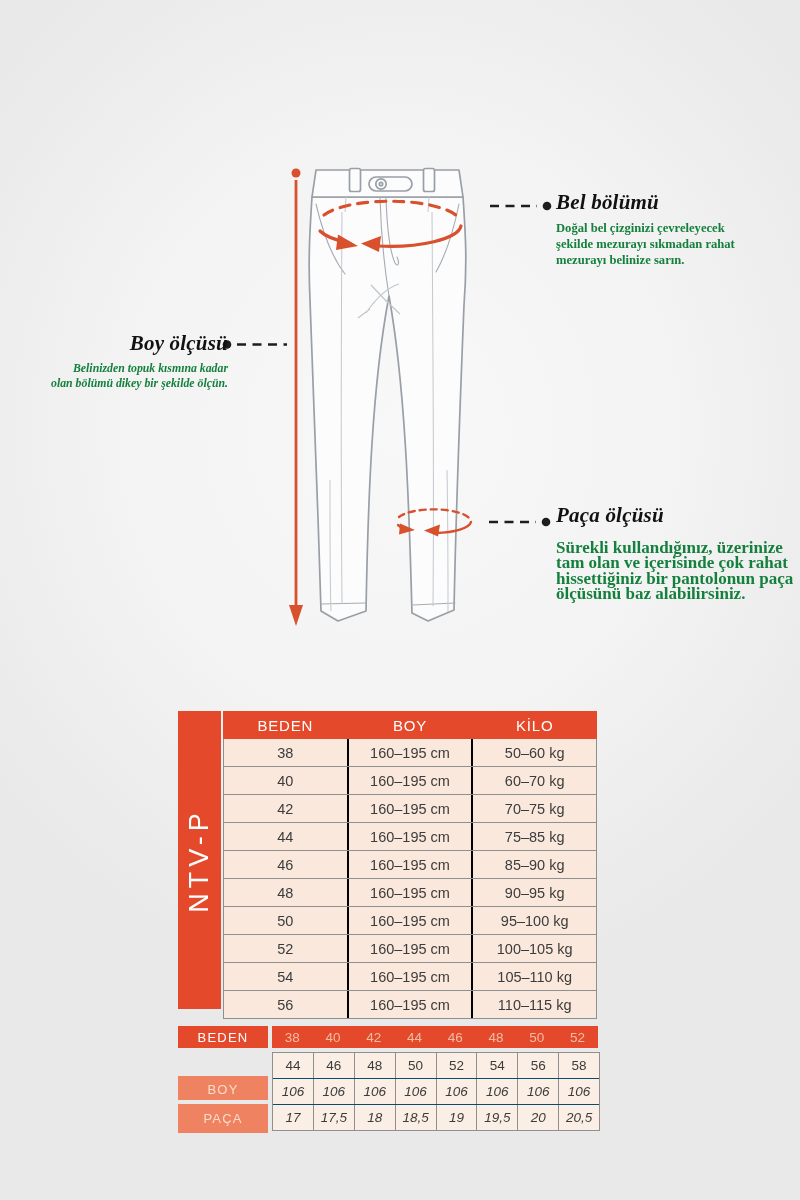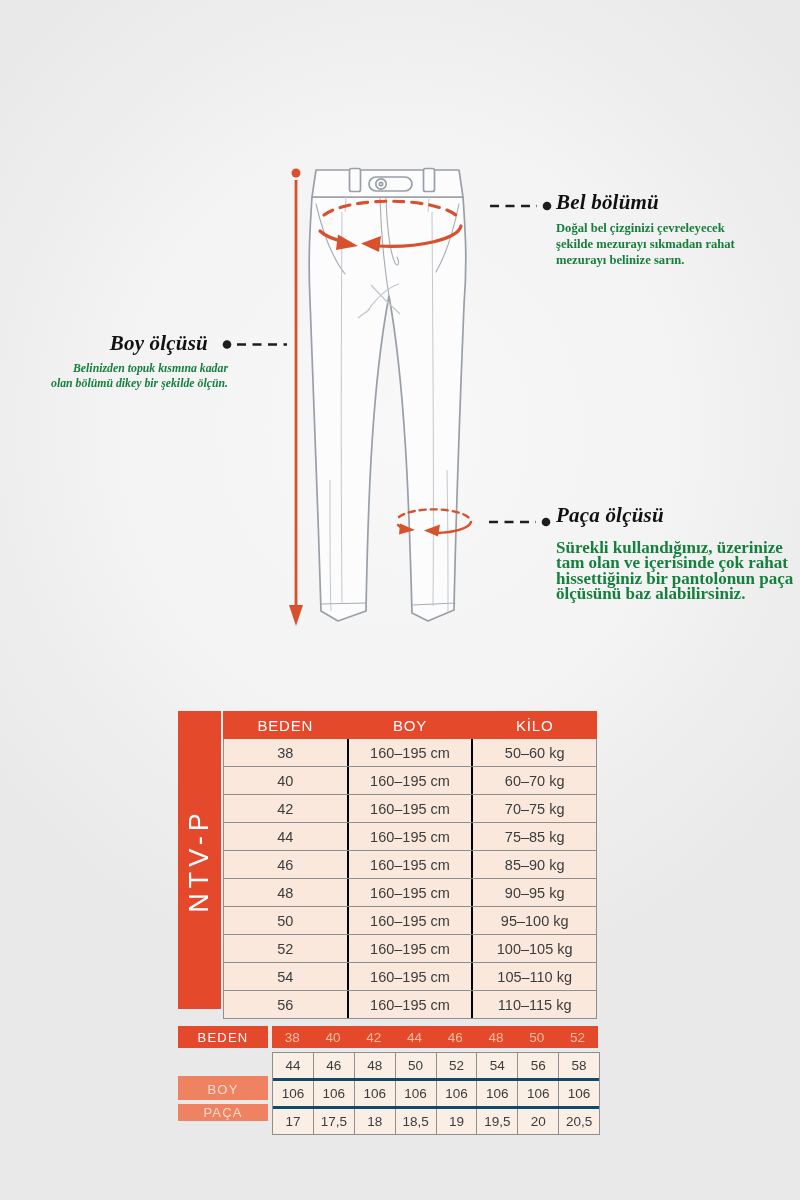--- a/index.html
+++ b/index.html
@@ -37,21 +37,21 @@
   .st-row .c + .c{border-left:2px solid #000000;}
   
   .fit-label{position:absolute;left:178px;width:90px;display:flex;align-items:center;justify-content:center;
              font-size:13px;letter-spacing:1.2px;}
   .fl-red{background:#e4492b;color:#ffffff;}
   .fl-salmon{background:#ee8261;color:#fbdccb;}
   .fit-head{position:absolute;left:272px;top:1026px;width:326px;height:22px;background:#e4492b;display:flex;}
   .fit-head .c{flex:1;display:flex;align-items:center;justify-content:center;color:#f3bda4;font-size:13.5px;}
   .fit-grid{position:absolute;left:272px;top:1052px;width:326px;border:1px solid #8f8f8f;background:#fbeee4;}
   .fg-row{display:flex;height:25px;}
-  .fg-row + .fg-row{border-top:3px solid #0c4a6e;}
+  .fg-row + .fg-row{border-top:1px solid #0c4a6e;font-style:italic;}
   .fg-row .c{flex:1;display:flex;align-items:center;justify-content:center;font-size:13.5px;color:#3c3c3c;}
   .fg-row .c + .c{border-left:1px solid #8f8f8f;}
 </style>
 </head>
 <body>
 
 <svg class="overlay" viewBox="0 0 800 1200" xmlns="http://www.w3.org/2000/svg">
 
   <g fill="#fcfcfd" stroke="#999fa7" stroke-width="1.7" stroke-linejoin="round" stroke-linecap="round">
     <path d="M312,197 L463,197
@@ -119,21 +119,21 @@
 <div class="ann bel">
   <p class="ann-title">Bel bölümü</p>
   <div class="ann-body">
     <div>Doğal bel çizginizi çevreleyecek</div>
     <div>şekilde mezurayı sıkmadan rahat</div>
     <div>mezurayı belinize sarın.</div>
   </div>
 </div>
 
 <div class="ann boy">
-  <p class="ann-title" style="display:inline-block;margin-right:20px;">Boy ölçüsü</p>
+  <p class="ann-title" style="display:inline-block;">Boy ölçüsü</p>
   <div class="ann-body">
     <div>Belinizden topuk kısmına kadar</div>
     <div>olan bölümü dikey bir şekilde ölçün.</div>
   </div>
 </div>
 
 <div class="ann paca">
   <p class="ann-title">Paça ölçüsü</p>
   <div class="ann-body">
     <div>Sürekli kullandığınız, üzerinize</div>
@@ -203,21 +203,21 @@
         <div class="c">56</div>
         <div class="c">160–195 cm</div>
         <div class="c">110–115 kg</div>
       </div>
   </div>
 </div>
 
 <div class="fit-label fl-red sans" style="top:1026px;height:22px;">BEDEN</div>
 <div class="fit-label fl-salmon sans" style="top:1076px;height:21px;">BEL</div>
 <div class="fit-label fl-salmon sans" style="top:1079px;height:21px;">BOY</div>
-<div class="fit-label fl-salmon sans" style="top:1104px;height:17px;">PAÇA</div>
+<div class="fit-label fl-salmon sans" style="top:1104px;height:29px;">PAÇA</div>
 
 <div class="fit-head sans">
   <div class="c">38</div>
   <div class="c">40</div>
   <div class="c">42</div>
   <div class="c">44</div>
   <div class="c">46</div>
   <div class="c">48</div>
   <div class="c">50</div>
   <div class="c">52</div>

